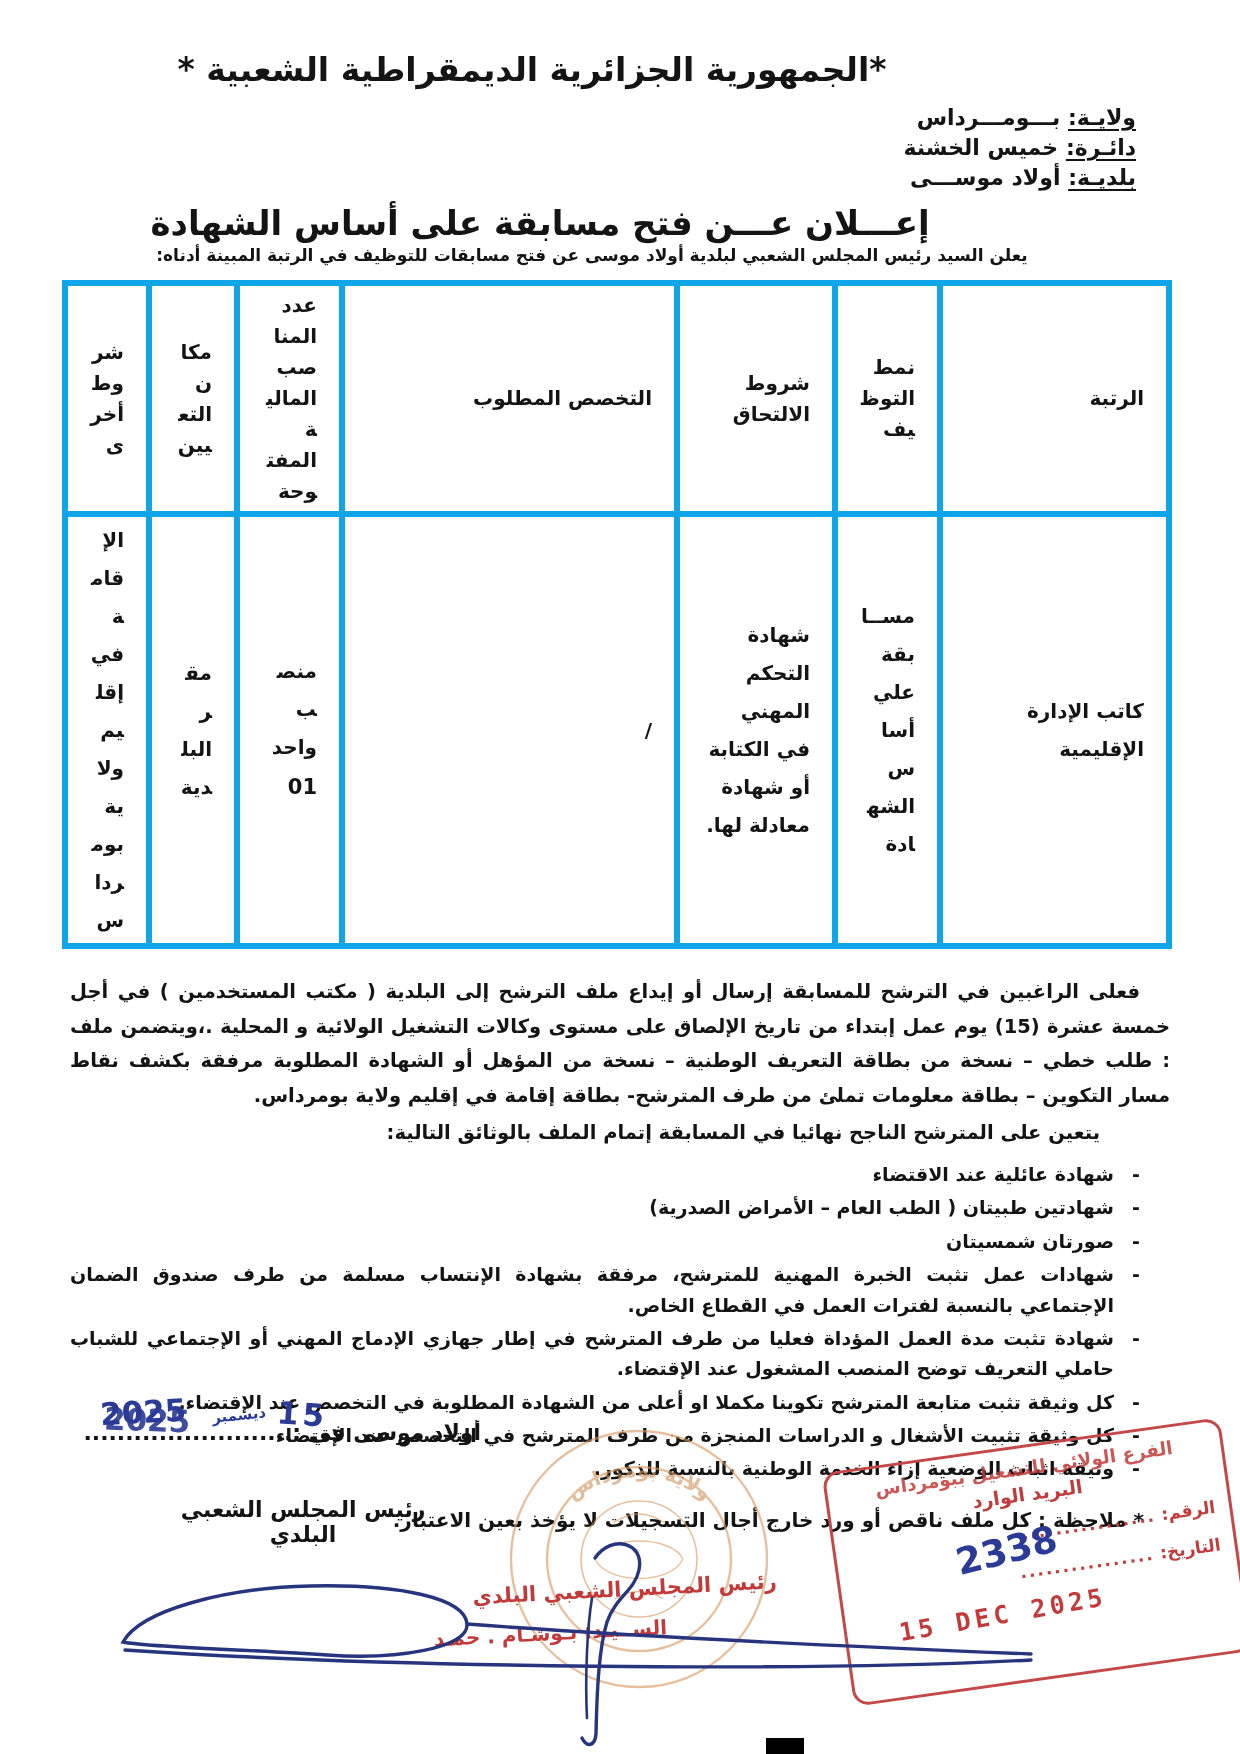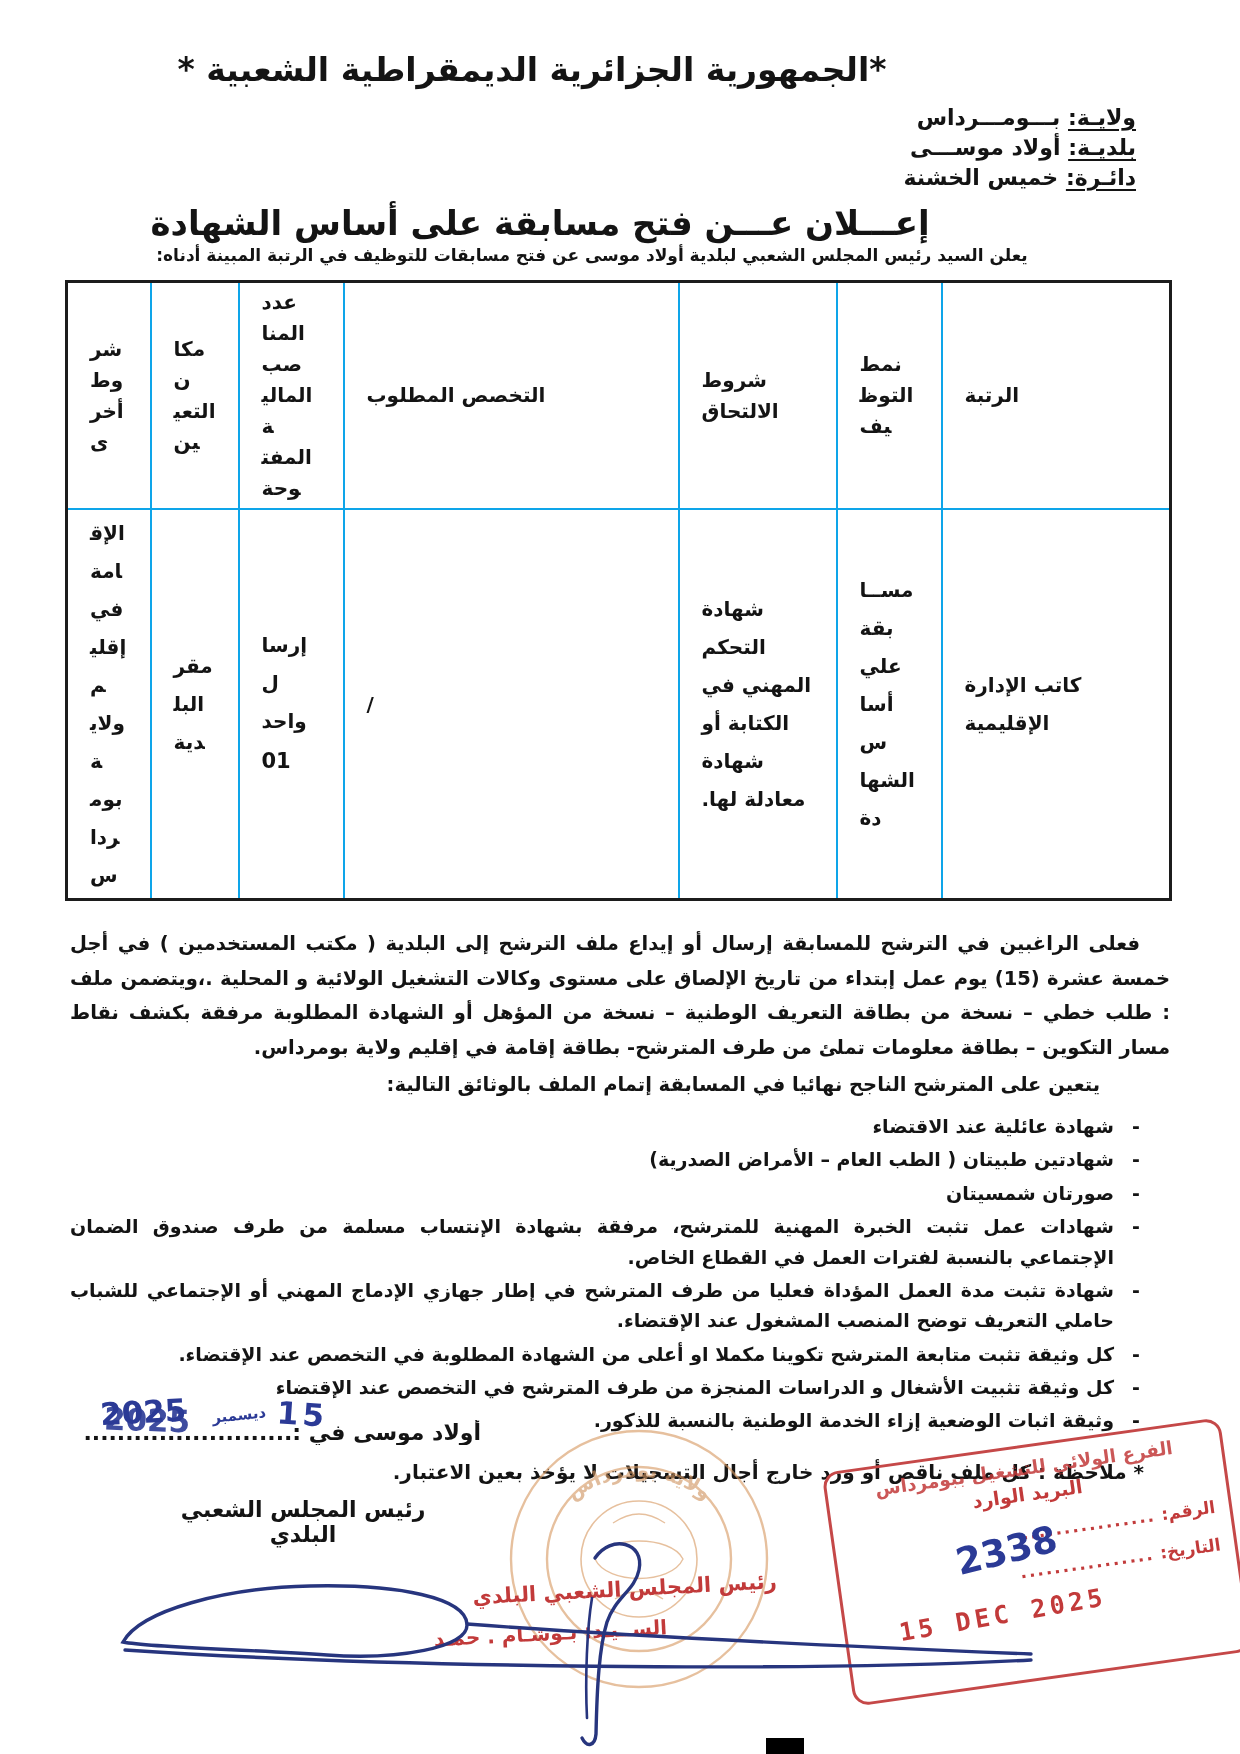--- a/index.html
+++ b/index.html
@@ -45,22 +45,22 @@
   }
   
   table.jobs{
     border-collapse:collapse;
     table-layout:fixed;
     width:1104px;
     margin:15px 68px 0 68px;
     border:3px solid #1c1c1c;
   }
   table.jobs th,table.jobs td{
-    border:2px solid #0ea5e9;
-    text-align:left;
+    border:6px solid #0ea5e9;
+    text-align:right;
     vertical-align:middle;
     font-weight:bold;
     padding:4px 22px;
     word-wrap:break-word;
   }
   table.jobs th{height:118px;font-size:20px;line-height:1.55;}
   table.jobs td{height:288px;font-size:20px;line-height:1.9;}
   td.specialty{font-size:26px;}
   .pos-num{font-size:21px;margin-top:2px;}
   
@@ -145,26 +145,26 @@
 <div class="page">
 
   <div class="republic">*الجمهورية الجزائرية الديمقراطية الشعبية *</div>
 
   <div class="admin">
     <div>
       <span class="lbl">ولايـة:</span>
       <span>بـــومـــرداس</span>
     </div>
     <div>
+      <span class="lbl">دائـرة:</span>
+      <span>خميس الخشنة</span>
+    </div>
+    <div>
       <span class="lbl">بلديـة:</span>
       <span>أولاد موســـى</span>
-    </div>
-    <div>
-      <span class="lbl">دائـرة:</span>
-      <span>خميس الخشنة</span>
     </div>
   </div>
 
   <div class="ann-title">إعـــلان عـــن فتح مسابقة على أساس الشهادة</div>
   <div class="subtitle">يعلن السيد رئيس المجلس الشعبي لبلدية أولاد موسى عن فتح مسابقات للتوظيف في الرتبة المبينة أدناه:</div>
 
   <table class="jobs">
     <colgroup>
       <col style="width:229px">
         <col style="width:105px">
@@ -183,21 +183,21 @@
       <th>عدد المناصب المالية المفتوحة</th>
       <th>مكان التعيين</th>
       <th>شروط أخرى</th>
     </tr>
     <tr>
       <td>كاتب الإدارة الإقليمية</td>
       <td>مســابقة علي أساس الشهادة</td>
       <td>شهادة التحكم المهني في الكتابة أو شهادة معادلة لها.</td>
       <td class="specialty">/</td>
       <td>
-        <div>إرسال واحد</div>
+        <div>منصب واحد</div>
         <div class="pos-num">01</div>
       </td>
       <td>مقر البلدية</td>
       <td>الإقامة في إقليم ولاية بومرداس</td>
     </tr>
   </tbody>
     </table>
 
   <div class="para">فعلى الراغبين في الترشح للمسابقة إرسال أو إيداع ملف الترشح إلى البلدية ( مكتب المستخدمين ) في أجل خمسة عشرة (15) يوم عمل إبتداء من تاريخ الإلصاق على مستوى وكالات التشغيل الولائية و المحلية .،ويتضمن ملف : طلب خطي – نسخة من بطاقة التعريف الوطنية – نسخة من المؤهل أو الشهادة المطلوبة مرفقة بكشف نقاط مسار التكوين – بطاقة معلومات تملئ من طرف المترشح- بطاقة إقامة في إقليم ولاية بومرداس.</div>
   <div class="docs-intro">يتعين على المترشح الناجح نهائيا في المسابقة إتمام الملف بالوثائق التالية:</div>

